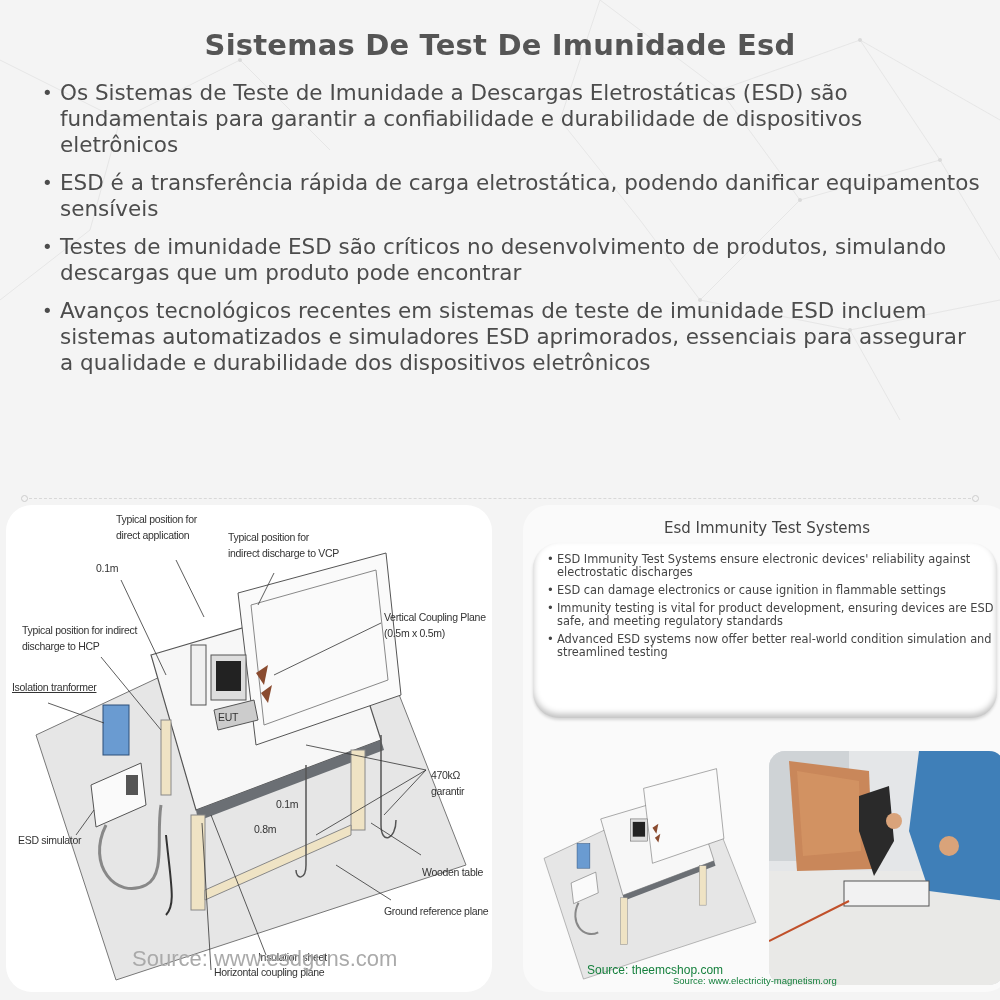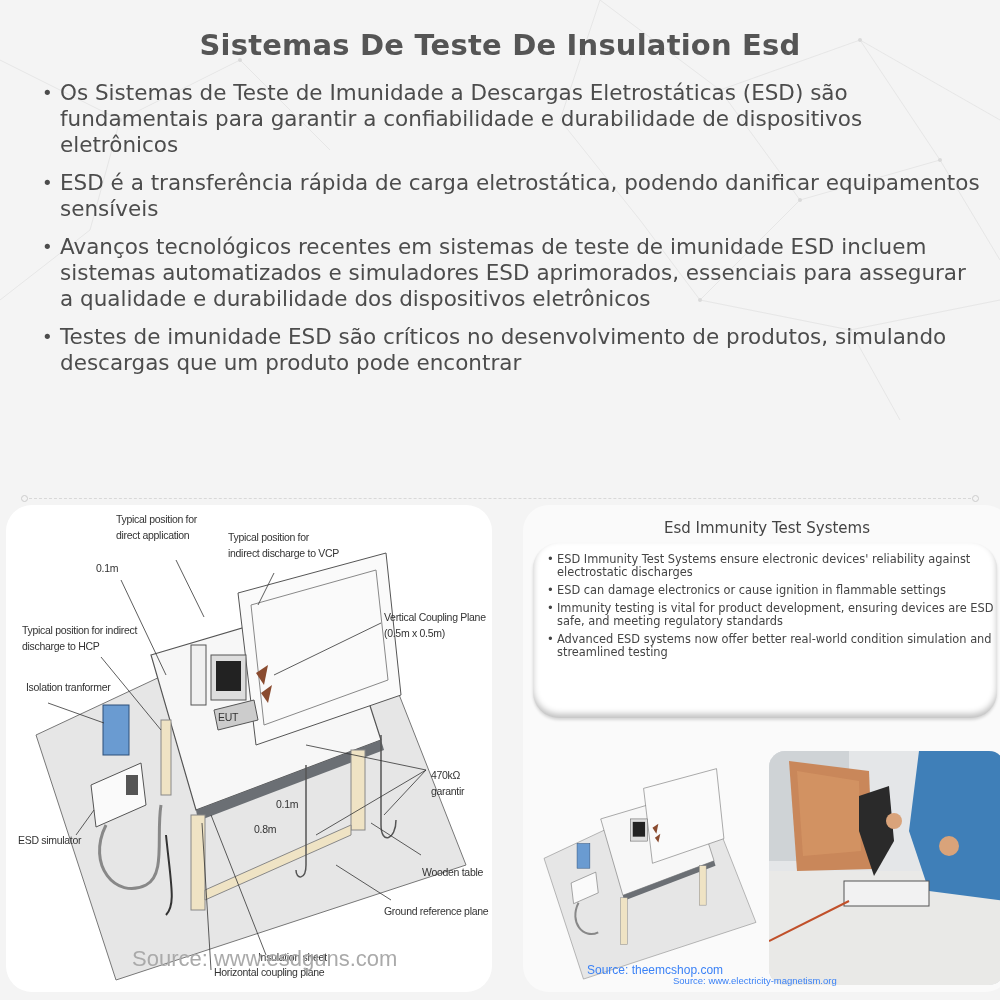--- a/index.html
+++ b/index.html
@@ -45,48 +45,48 @@
     border-radius: 26px; background: #fff;
     box-shadow: inset 0 -4px 6px rgba(0,0,0,0.25), 0 2px 3px rgba(0,0,0,0.15);
   }
   .mini-bullets { list-style: none; position: absolute; left: 14px; top: 10px; width: 450px; }
   .mini-bullets li { position: relative; padding-left: 10px; font-size: 11.4px; line-height: 13px; color: #444; margin-bottom: 5px; }
   .mini-bullets li::before { content: "•"; position: absolute; left: 0; top: 0; }
   .photo {
     position: absolute; left: 246px; top: 246px; width: 236px; height: 234px;
     border-radius: 16px; overflow: hidden; background: #dcdfe2;
   }
-  .small-source { position: absolute; font-size: 9.5px; color: #3b82f6; font-family: "Liberation Sans", sans-serif; }
+  .small-source { position: absolute; font-size: 9.5px; color: #15803d; font-family: "Liberation Sans", sans-serif; }
 </style>
 </head>
 <body>
 
 <svg class="bg-net" width="1000" height="1000" viewBox="0 0 1000 1000">
   <g stroke="#e2e2e2" stroke-width="0.8" fill="none">
     <path d="M600 0 L720 90 L860 40 L1000 120 M720 90 L800 200 L940 160 L1000 260 M800 200 L700 300 L850 330 L1000 300 M850 330 L900 420 M700 300 L640 220 L560 120 L600 0 M940 160 L860 40 M0 60 L120 120 L90 230 L0 300 M120 120 L240 60 L330 150"></path>
   </g>
   <g fill="#dadada">
     <circle cx="720" cy="90" r="2"></circle>
       <circle cx="860" cy="40" r="2"></circle>
       <circle cx="800" cy="200" r="2"></circle>
     <circle cx="940" cy="160" r="2"></circle>
       <circle cx="700" cy="300" r="2"></circle>
       <circle cx="850" cy="330" r="2"></circle>
     <circle cx="120" cy="120" r="2"></circle>
       <circle cx="240" cy="60" r="2"></circle>
   </g>
 </svg>
 
-<h1 class="page-title">Sistemas De Teste De Insulation Esd</h1>
+<h1 class="page-title">Sistemas De Test De Imunidade Esd</h1>
 
 <ul class="bullets">
   <li>Os Sistemas de Teste de Imunidade a Descargas Eletrostáticas (ESD) são fundamentais para garantir a confiabilidade e durabilidade de dispositivos eletrônicos</li>
   <li>ESD é a transferência rápida de carga eletrostática, podendo danificar equipamentos sensíveis</li>
+  <li>Testes de imunidade ESD são críticos no desenvolvimento de produtos, simulando descargas que um produto pode encontrar</li>
   <li>Avanços tecnológicos recentes em sistemas de teste de imunidade ESD incluem sistemas automatizados e simuladores ESD aprimorados, essenciais para assegurar a qualidade e durabilidade dos dispositivos eletrônicos</li>
-  <li>Testes de imunidade ESD são críticos no desenvolvimento de produtos, simulando descargas que um produto pode encontrar</li>
 </ul>
 
 <div class="divider"></div>
 
 <div class="card card-left">
   <svg class="diagram" width="486" height="487" viewBox="0 0 486 487">
 
     <polygon points="30,230 350,80 460,360 110,475" fill="#e6e6e6" stroke="#777" stroke-width="1"></polygon>
 
     <polygon points="145,150 330,95 375,235 190,305" fill="#f7f7f7" stroke="#555" stroke-width="1.2"></polygon>
@@ -134,21 +134,21 @@
       <line x1="260" y1="450" x2="205" y2="310"></line>
       <line x1="205" y1="465" x2="196" y2="318"></line>
     </g>
   </svg>
 
   <div class="lbl" style="left:110px;top:6px;">Typical position for<br>direct application</div>
   <div class="lbl" style="left:222px;top:24px;">Typical position for<br>indirect discharge to VCP</div>
   <div class="lbl" style="left:90px;top:55px;">0.1m</div>
   <div class="lbl" style="left:16px;top:117px;">Typical position for indirect<br>discharge to HCP</div>
   <div class="lbl" style="left:378px;top:104px;">Vertical Coupling Plane<br>(0.5m x 0.5m)</div>
-  <div class="lbl" style="left:20px;top:174px;">Isolation tranformer</div>
+  <div class="lbl" style="left:6px;top:174px;text-decoration:underline;">Isolation tranformer</div>
   <div class="lbl" style="left:212px;top:204px;">EUT</div>
   <div class="lbl" style="left:425px;top:262px;">470kΩ garantir</div>
   <div class="lbl" style="left:270px;top:291px;">0.1m</div>
   <div class="lbl" style="left:248px;top:316px;">0.8m</div>
   <div class="lbl" style="left:12px;top:327px;">ESD simulator</div>
   <div class="lbl" style="left:416px;top:359px;">Wooden table</div>
   <div class="lbl" style="left:378px;top:398px;">Ground reference plane</div>
   <div class="lbl" style="left:252px;top:444px;">Insulation sheet</div>
   <div class="lbl" style="left:200px;top:459px;padding-left:8px;">Horizontal coupling plane</div>
   <div class="source" style="left:126px;top:441px;">Source: www.esdguns.com</div>

